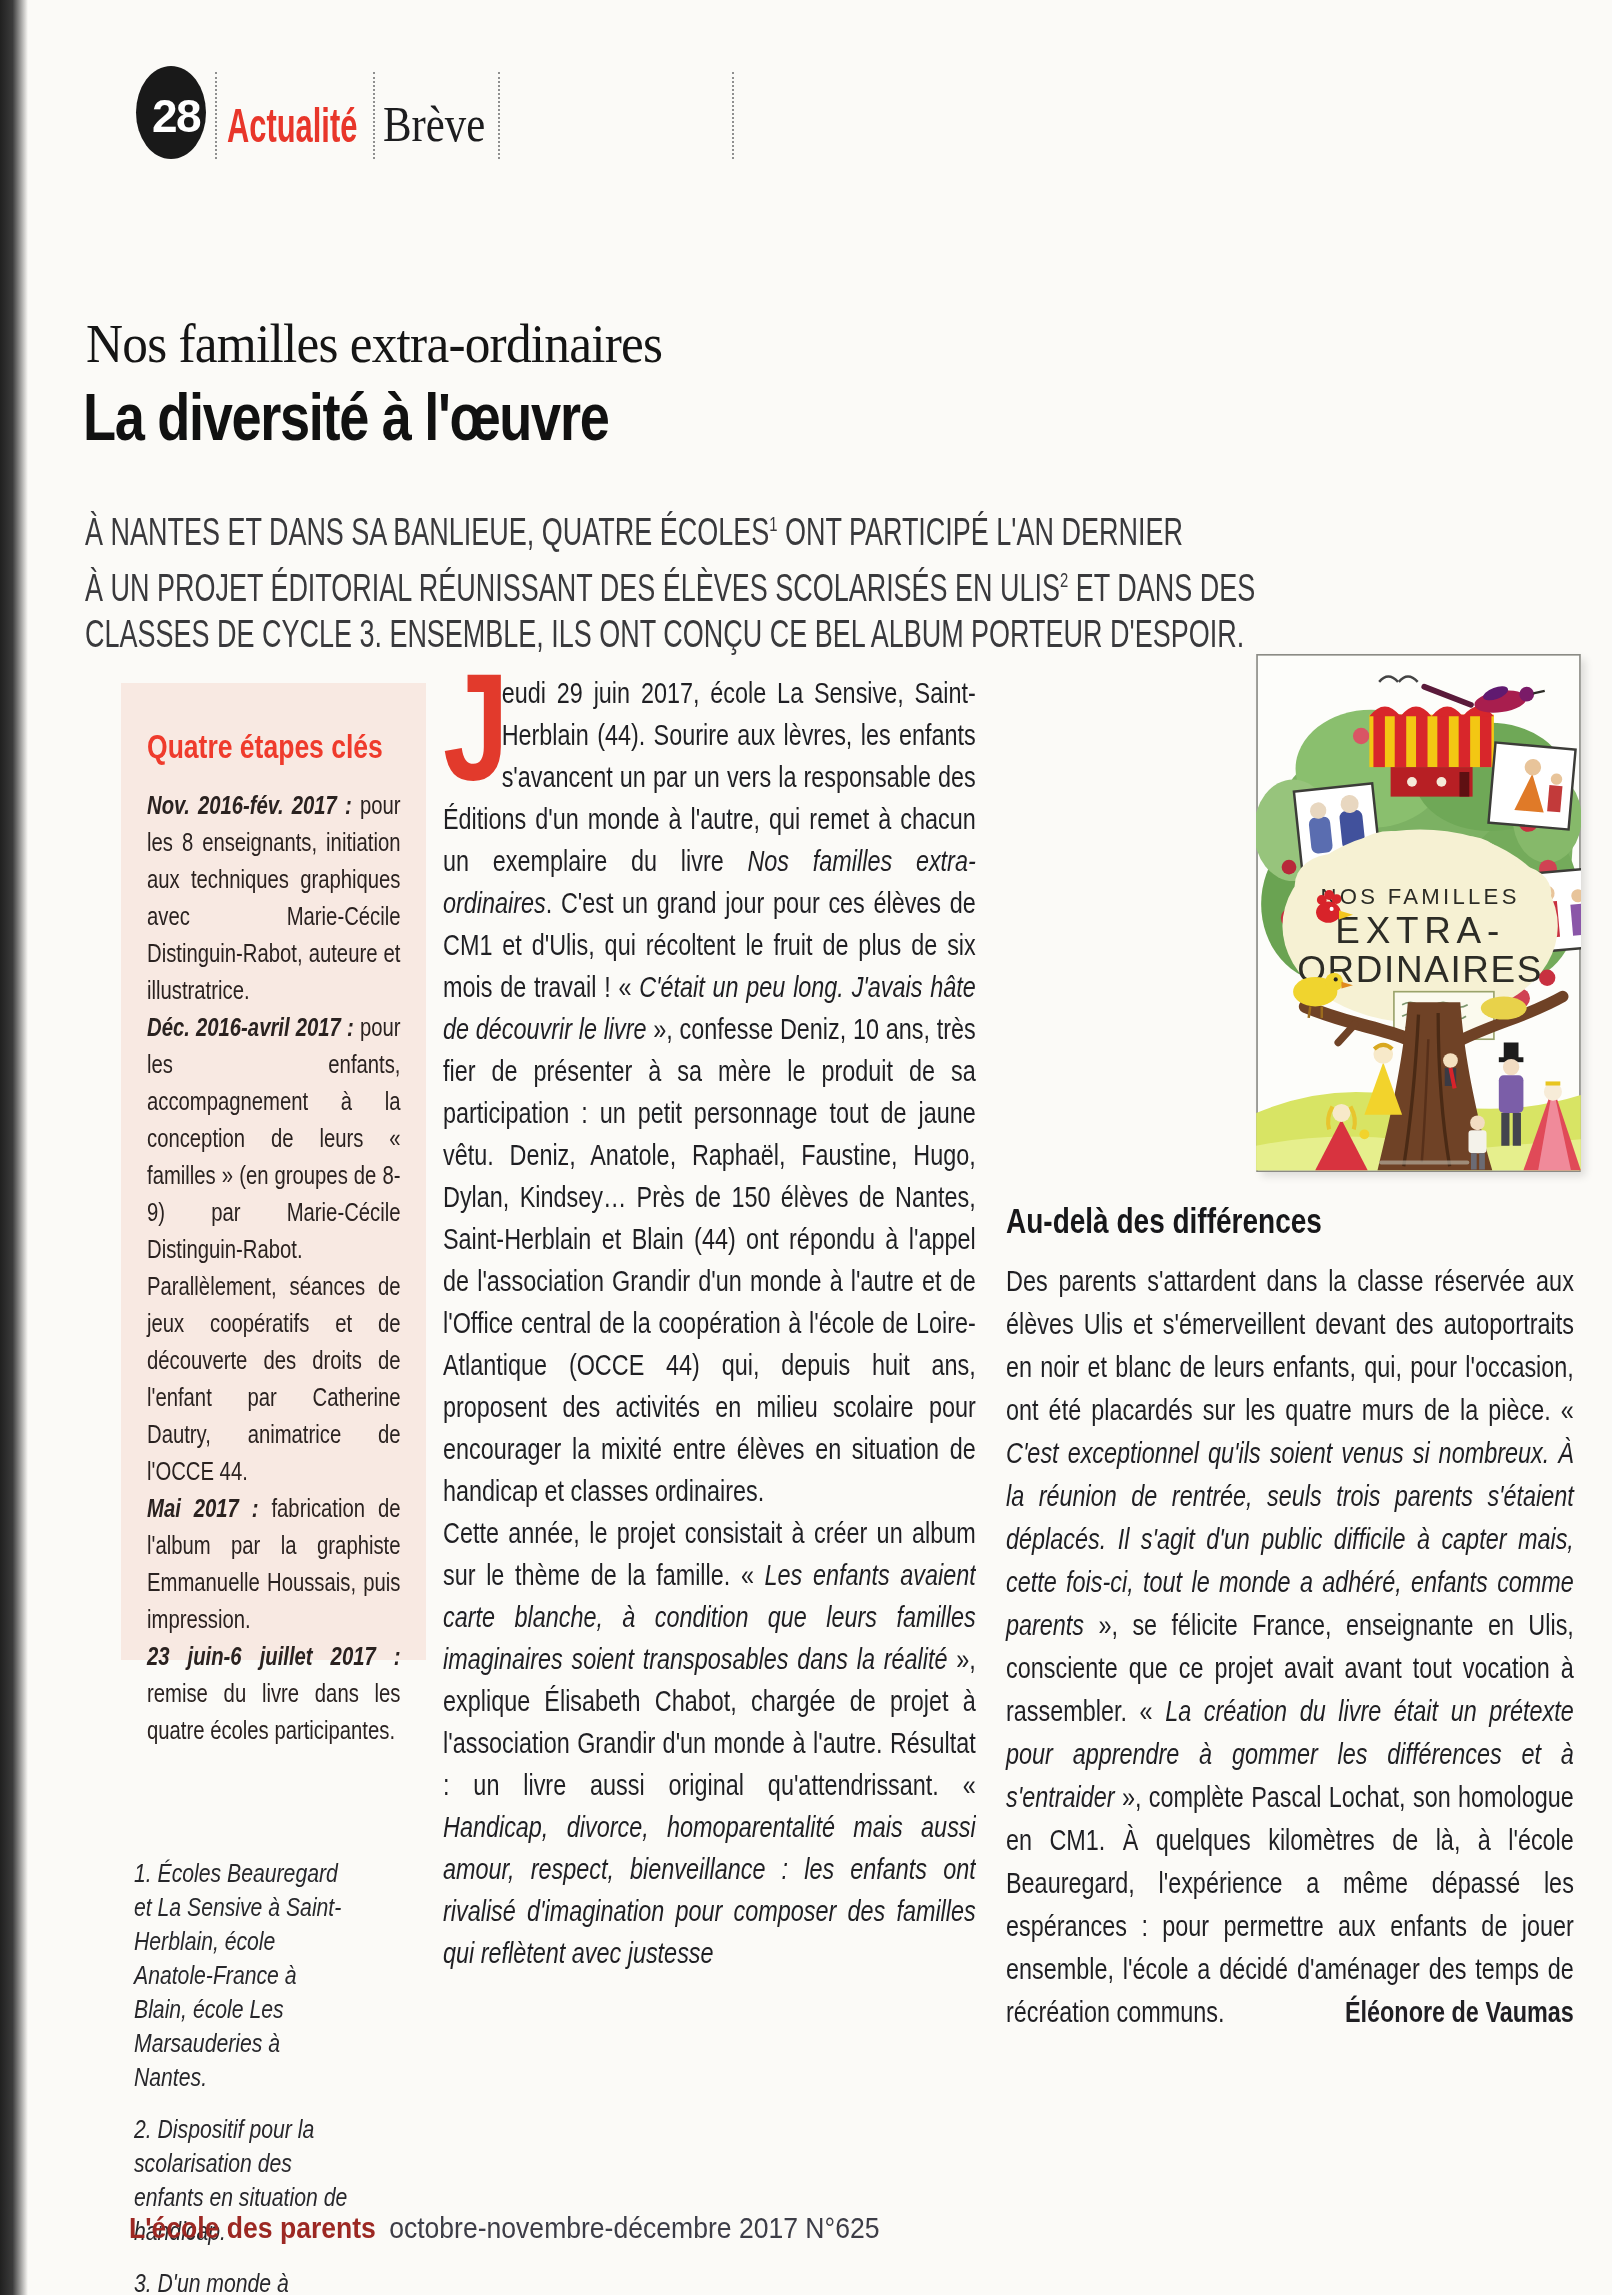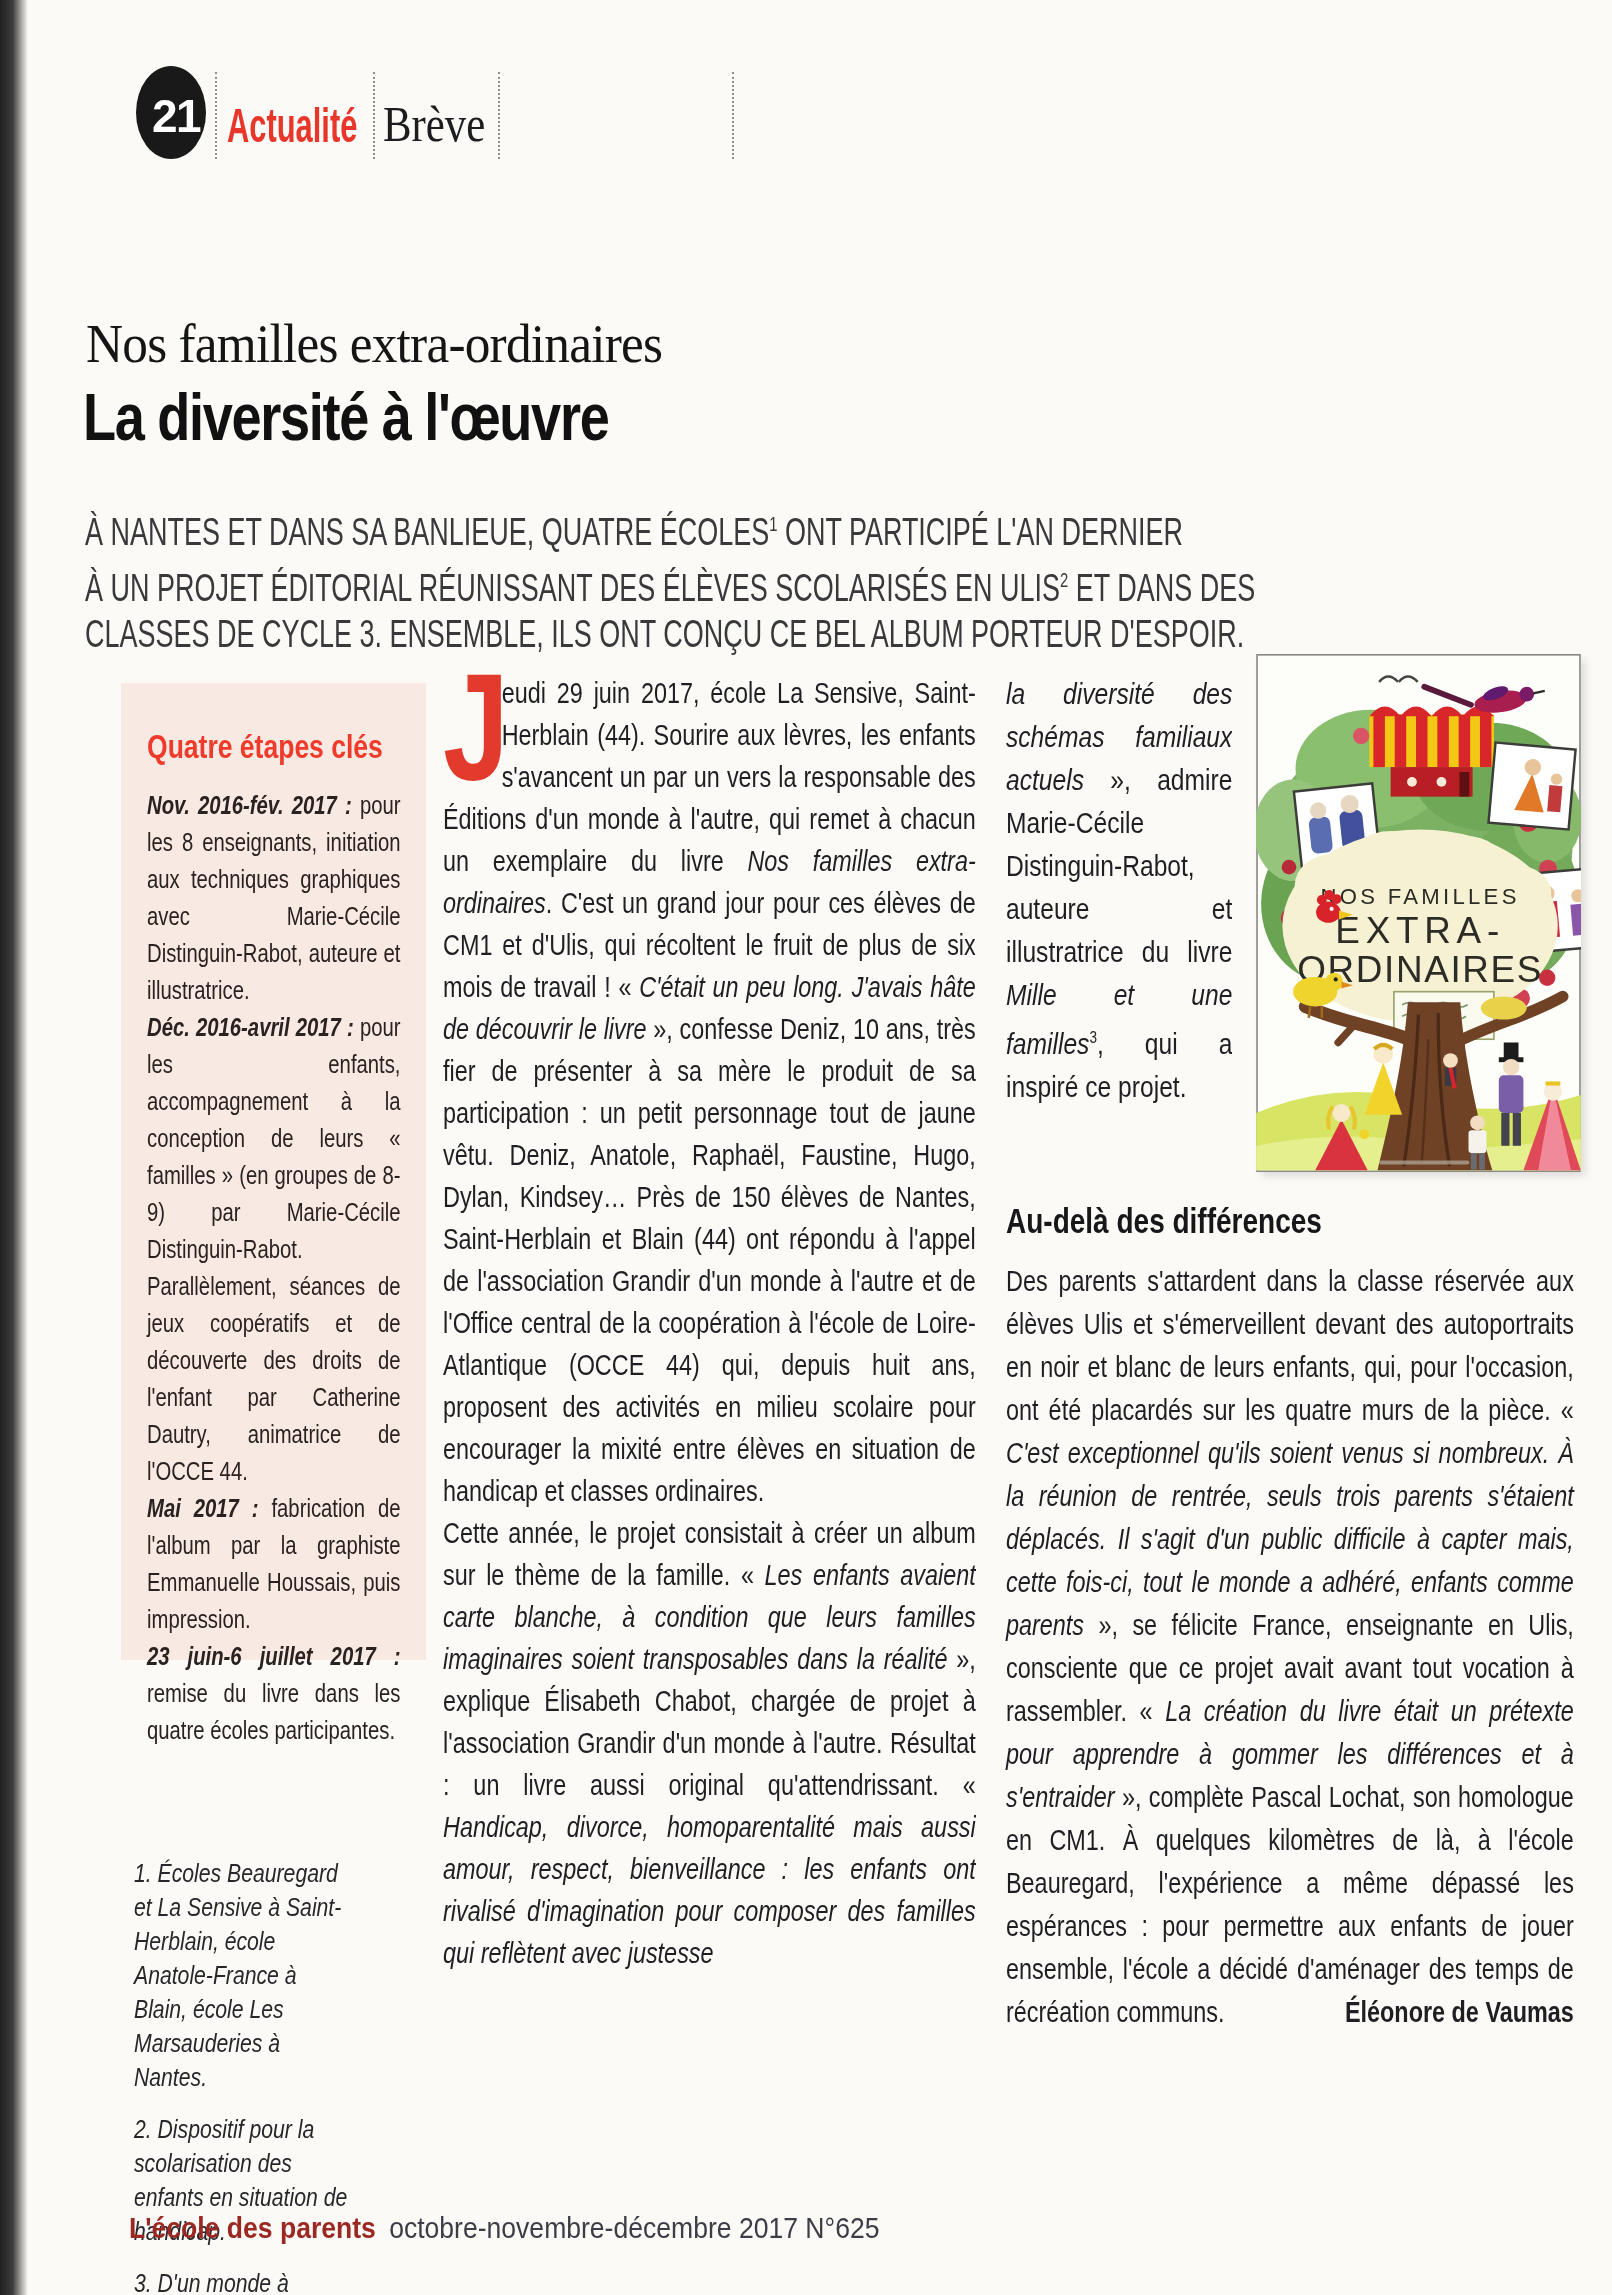--- a/index.html
+++ b/index.html
@@ -62,21 +62,21 @@
   .footer .mag{font-weight:bold;font-size:29.5px;color:#9c2823;margin-right:14.8px;}
   .footer .issue{font-size:29.5px;color:#3d3d47;}
 </style>
 </head>
 <body>
 
 <div class="page">
   <div class="scan-edge"></div>
 
   <div class="page-badge">
-    <span>21</span>
+    <span>28</span>
   </div>
   <div class="hdr-div d1"></div>
   <div class="hdr-div d2"></div>
   <div class="hdr-div d3"></div>
   <div class="hdr-div d4"></div>
   <span class="section-label">Actualité</span>
   <span class="rubric-label">Brève</span>
 
   <h1 class="kicker">Nos familles extra-ordinaires</h1>
   <h2 class="main-title">La diversité à l'œuvre</h2>
@@ -92,25 +92,20 @@
     </div>
   </aside>
 
   <section class="col col-mid">
     <div class="cond">
       <p class="para"><span class="dropcap">J</span><span>eudi 29 juin 2017, école La Sensive, Saint-Herblain (44). Sourire aux lèvres, les enfants s'avancent un par un vers la responsable des Éditions d'un monde à l'autre, qui remet à chacun un exemplaire du livre <i>Nos familles extra-ordinaires</i>. C'est un grand jour pour ces élèves de CM1 et d'Ulis, qui récoltent le fruit de plus de six mois de travail ! « <i>C'était un peu long. J'avais hâte de découvrir le livre</i> », confesse Deniz, 10 ans, très fier de présenter à sa mère le produit de sa participation : un petit personnage tout de jaune vêtu. Deniz, Anatole, Raphaël, Faustine, Hugo, Dylan, Kindsey… Près de 150 élèves de Nantes, Saint-Herblain et Blain (44) ont répondu à l'appel de l'association Grandir d'un monde à l'autre et de l'Office central de la coopération à l'école de Loire-Atlantique (OCCE 44) qui, depuis huit ans, proposent des activités en milieu scolaire pour encourager la mixité entre élèves en situation de handicap et classes ordinaires.</span></p>
       <p class="para">Cette année, le projet consistait à créer un album sur le thème de la famille. « <i>Les enfants avaient carte blanche, à condition que leurs familles imaginaires soient transposables dans la réalité</i> », explique Élisabeth Chabot, chargée de projet à l'association Grandir d'un monde à l'autre. Résultat : un livre aussi original qu'attendrissant. « <i>Handicap, divorce, homoparentalité mais aussi amour, respect, bienveillance : les enfants ont rivalisé d'imagination pour composer des familles qui reflètent avec justesse</i></p>
     </div>
   </section>
 
-  <section class="col col-right-narrow">
-    <div class="cond2">
-      <p class="para"><i>la diversité des schémas familiaux actuels</i> », admire Marie-Cécile Distinguin-Rabot, auteure et illustratrice du livre <i>Mille et une familles</i><sup>3</sup>, qui a inspiré ce projet.</p>
-    </div>
-  </section>
 
   <figure class="book">
     <svg width="325" height="518" viewBox="0 0 396 632">
       <rect x="1" y="1" width="394" height="630" fill="#fdfdfa" stroke="#8b8b85" stroke-width="2"></rect>
 
       <g>
         <ellipse cx="200" cy="235" rx="186" ry="152" fill="#7cb163"></ellipse>
         <ellipse cx="88" cy="305" rx="82" ry="95" fill="#6aa352"></ellipse>
         <ellipse cx="322" cy="300" rx="72" ry="98" fill="#74ab5b"></ellipse>
         <ellipse cx="140" cy="140" rx="92" ry="72" fill="#8abf6e"></ellipse>

